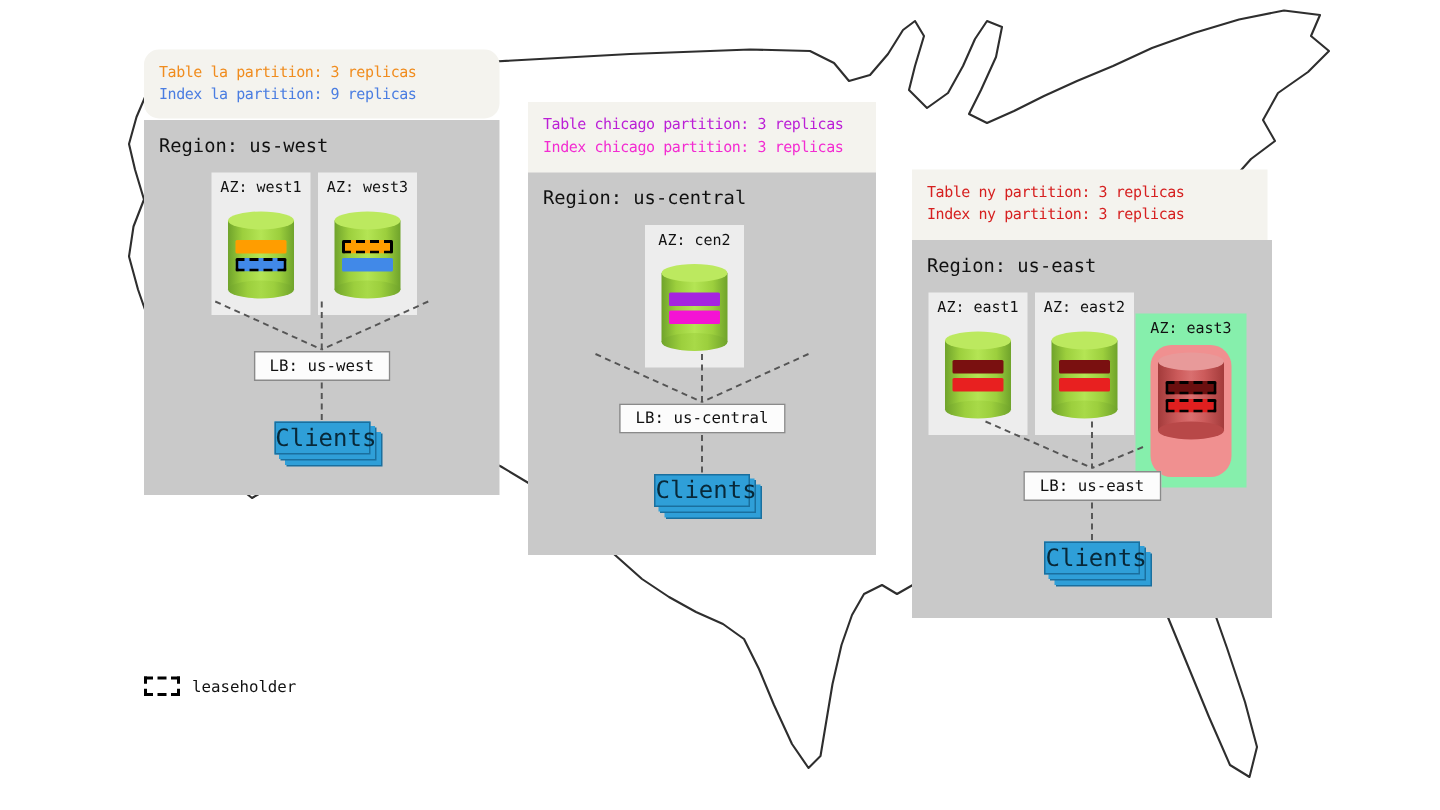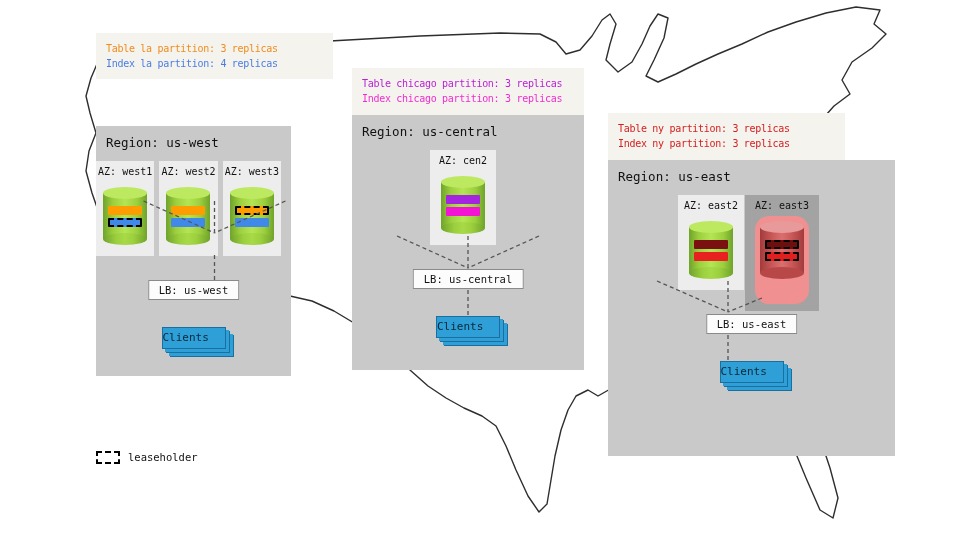--- a/index.html
+++ b/index.html
@@ -7,35 +7,35 @@
     position:relative; width:960px; height:540px; overflow:hidden;
     background:#ffffff; font-family:"DejaVu Sans Mono", monospace; color:#111;
   }
   svg.layer { position:absolute; left:0; top:0; }
   .map-layer { z-index:0; }
   .line-layer { z-index:2; pointer-events:none; }
 
   
   .note { position:absolute; z-index:1; background:#f4f3ee; box-sizing:border-box;
           padding:8px 10px; font-size:10px; letter-spacing:-0.3px; line-height:15px; white-space:nowrap; }
-  .n-west    { left:96px;  top:33px;  width:237px; height:46px; }
+  .n-west    { left:96px;  top:33px;  width:237px; height:46px;border-radius:10px; }
   .n-central { left:352px; top:68px;  width:232px; height:52px; }
   .n-east    { left:608px; top:113px; width:237px; height:60px; }
 
   
   .region { position:absolute; z-index:1; background:#c9c9c9; }
-  .r-west    { left:96px;  top:80px;  width:195px; height:250px;margin-top:46px; }
+  .r-west    { left:96px;  top:80px;  width:237px; height:250px; }
   .r-central { left:352px; top:115px; width:232px; height:255px; }
-  .r-east    { left:608px; top:160px; width:240px; height:296px;padding-left:47px; }
+  .r-east    { left:608px; top:160px; width:240px; height:252px; }
   .region-title { position:absolute; top:9px; left:10px; font-size:12.5px; }
 
   .az-row { position:absolute; top:35px; left:0; right:10px;
             display:flex; justify-content:center; gap:5px; align-items:flex-start; }
   .az { position:relative; width:66px; height:95px; background:#ededed; }
-  .az.failed { width:74px; height:116px; margin:0 -4px; background:#a3a3a3; }
+  .az.failed { width:74px; height:116px; margin:14px -4px; background:#86efac; }
   .az-label { position:absolute; top:5px; left:0; width:100%; text-align:center; font-size:10px; }
 
   .halo { display:none; }
   .az.failed .halo { display:block; position:absolute; left:50%; transform:translateX(-50%);
                      top:21px; width:54px; height:88px; background:#f09090; border-radius:14px; }
 
   .cylinder { position:absolute; left:50%; transform:translateX(-50%); top:26px; width:44px; height:58px; }
   .cyl-mid { position:absolute; top:6px; left:0; width:100%; height:46px; z-index:1;
              background:linear-gradient(90deg,#6fa32b,#9ccf3d 22%,#b4e554 50%,#9ccf3d 78%,#6fa32b); }
   .cyl-bot { position:absolute; top:46px; left:0; width:100%; height:12px; border-radius:50%; z-index:1;
@@ -48,25 +48,25 @@
 
   .bar { position:absolute; left:5px; width:34px; height:9px; z-index:3; box-sizing:border-box; border-radius:1px; }
   .bar.b0 { top:19px; }
   .bar.b1 { top:31px; }
   .bar.dashed { border:2px dashed #000000; }
 
   .lb { position:absolute; top:154px; left:50%; transform:translateX(-50%); z-index:2;
         background:#fcfcfc; border:1px solid #8a8a8a; font-size:10.5px; padding:3px 10px;
         white-space:nowrap; }
   .clients { position:absolute; top:201px; left:50%; transform:translateX(-50%); z-index:2;
-             width:62px; height:20px; line-height:20px; font-size:11px;
+             width:62px; height:20px; line-height:20px; text-align:center; font-size:16px;
              color:#082838; background:#2f9fd8; border:1px solid #1a6f9e;
              box-shadow:3px 3px 0 #2f9fd8, 4px 4px 0 #1a6f9e, 7px 7px 0 #2f9fd8, 8px 8px 0 #1a6f9e; }
 
-  .legend { position:absolute; left:96px; top:451px; z-index:1; display:flex; align-items:flex-start; gap:8px; }
+  .legend { position:absolute; left:96px; top:451px; z-index:1; display:flex; align-items:center; gap:8px; }
   .legend-swatch { width:20px; height:9px; border:2px dashed #000; background:#fff; box-sizing:content-box; }
   .legend-label { font-size:10.5px; }
 </style>
 </head>
 <body>
 
 <div class="stage">
 
   <svg class="layer map-layer" width="960" height="540" viewBox="0 0 960 540">
     <path fill="none" stroke="#2e2e2e" stroke-width="1.4" stroke-linejoin="round" d="M 97 64 L 160 56 L 240 48 L 330 41 L 420 36 L 500 33 L 540 34 L 556 42 L 566 54 L 580 50
@@ -79,21 +79,21 @@
          L 732 368 L 714 378 L 696 372 L 678 382 L 660 376 L 644 384 L 628 380 L 612 388 L 598 396
          L 588 390 L 576 396 L 568 410 L 561 430 L 555 456 L 551 480 L 547 504 L 539 512 L 528 496
          L 516 470 L 506 446 L 496 426 L 482 416 L 464 408 L 446 398 L 428 386 L 410 370 L 392 353
          L 374 337 L 354 323 L 334 311 L 312 301 L 290 296 L 268 293 L 246 296 L 224 302 L 202 312
          L 182 324 L 168 332 L 158 324 L 148 306 L 136 286 L 123 263 L 111 240 L 100 216 L 92 193
          L 86 171 L 89 151 L 96 133 L 90 113 L 86 96 L 91 78 Z"></path>
   </svg>
 
   <div class="note n-west">
     <div style="color: rgb(240, 140, 30);">Table la partition: 3 replicas</div>
-    <div style="color: rgb(74, 125, 225);">Index la partition: 4 replicas</div>
+    <div style="color: rgb(74, 125, 225);">Index la partition: 9 replicas</div>
   </div>
 
   <div class="note n-central">
     <div style="color: rgb(187, 31, 214);">Table chicago partition: 3 replicas</div>
     <div style="color: rgb(243, 43, 209);">Index chicago partition: 3 replicas</div>
   </div>
 
   <div class="note n-east">
     <div style="color: rgb(214, 32, 32);">Table ny partition: 3 replicas</div>
     <div style="color: rgb(214, 32, 32);">Index ny partition: 3 replicas</div>
@@ -107,31 +107,20 @@
 
         <div class="cylinder">
           <div class="cyl-mid"></div>
           <div class="cyl-bot"></div>
           <div class="cyl-top"></div>
           <div class="bar b0" style="background: rgb(255, 157, 0);"></div>
           <div class="bar b1 dashed" style="background: rgb(65, 137, 232);"></div>
         </div>
       </div>
       <div class="az">
-        <div class="az-label">AZ: west2</div>
-
-        <div class="cylinder">
-          <div class="cyl-mid"></div>
-          <div class="cyl-bot"></div>
-          <div class="cyl-top"></div>
-          <div class="bar b0" style="background: rgb(255, 157, 0);"></div>
-          <div class="bar b1" style="background: rgb(65, 137, 232);"></div>
-        </div>
-      </div>
-      <div class="az">
         <div class="az-label">AZ: west3</div>
 
         <div class="cylinder">
           <div class="cyl-mid"></div>
           <div class="cyl-bot"></div>
           <div class="cyl-top"></div>
           <div class="bar b0 dashed" style="background: rgb(255, 157, 0);"></div>
           <div class="bar b1" style="background: rgb(65, 137, 232);"></div>
         </div>
       </div>
@@ -155,20 +144,31 @@
         </div>
       </div>
     </div>
     <div class="lb">LB: us-central</div>
     <div class="clients" style="background: rgb(47, 159, 216);">Clients</div>
   </div>
 
   <div class="region r-east">
     <div class="region-title">Region: us-east</div>
     <div class="az-row">
+      <div class="az">
+        <div class="az-label">AZ: east1</div>
+
+        <div class="cylinder">
+          <div class="cyl-mid"></div>
+          <div class="cyl-bot"></div>
+          <div class="cyl-top"></div>
+          <div class="bar b0" style="background: rgb(122, 16, 16);"></div>
+          <div class="bar b1" style="background: rgb(232, 32, 32);"></div>
+        </div>
+      </div>
       <div class="az">
         <div class="az-label">AZ: east2</div>
 
         <div class="cylinder">
           <div class="cyl-mid"></div>
           <div class="cyl-bot"></div>
           <div class="cyl-top"></div>
           <div class="bar b0" style="background: rgb(122, 16, 16);"></div>
           <div class="bar b1" style="background: rgb(232, 32, 32);"></div>
         </div>

